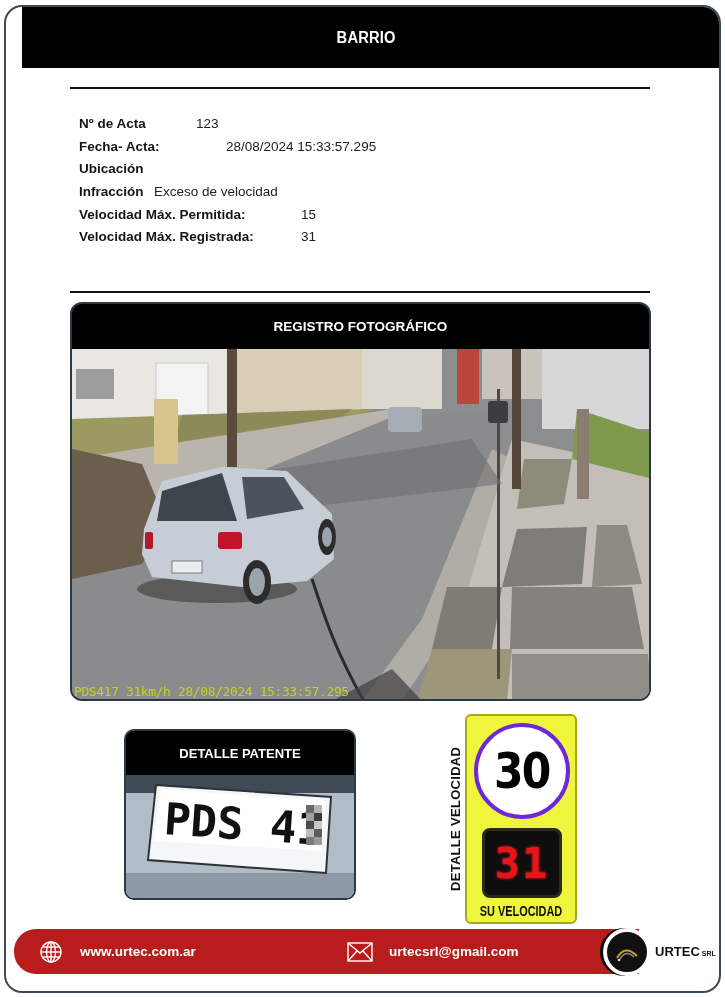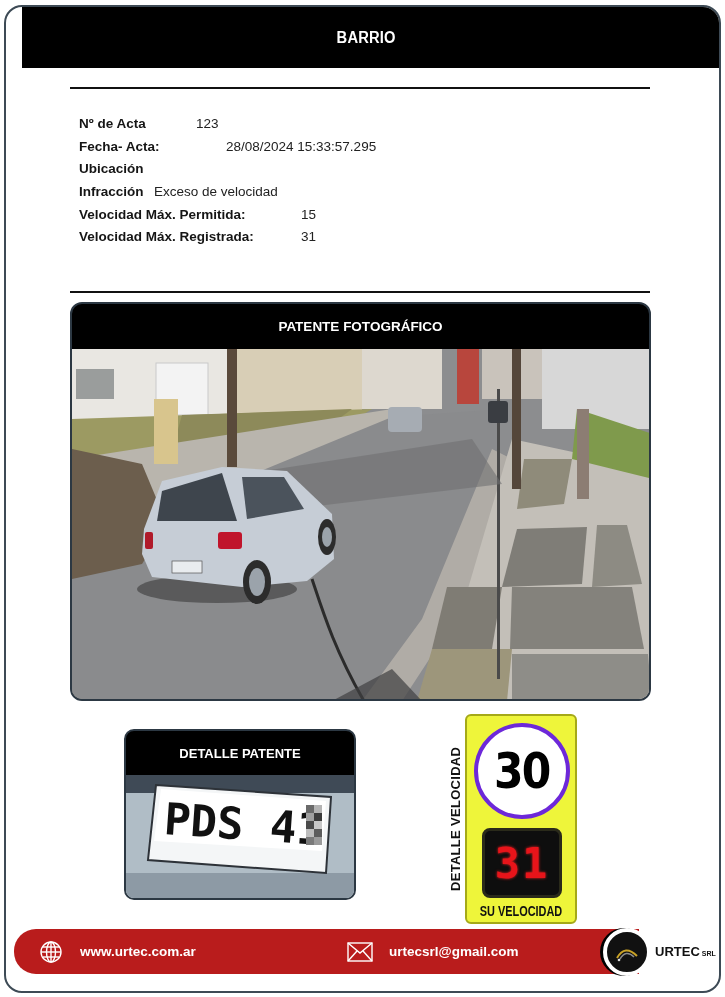--- a/index.html
+++ b/index.html
@@ -134,21 +134,21 @@
   </div>
   <div class="row">
     <span class="lbl">Velocidad Máx. Registrada:</span>
     <span class="val" style="left:222px">31</span>
   </div>
 </div>
 
 <div class="rule bottom"></div>
 
 <div class="photo-panel">
-  <div class="head">PATENTE FOTOGRÁFICO</div>
+  <div class="head">REGISTRO FOTOGRÁFICO</div>
   <div class="photo">
     <svg width="581" height="352" viewBox="0 0 581 352">
       <rect x="0" y="0" width="581" height="352" fill="#8c8d8f"></rect>
 
       <rect x="0" y="0" width="250" height="80" fill="#e9e7e2"></rect>
       <rect x="84" y="14" width="52" height="52" fill="#f3f3f3" stroke="#c9c9c9"></rect>
       <rect x="4" y="20" width="38" height="30" fill="#9a9d9c"></rect>
       <rect x="160" y="0" width="130" height="70" fill="#d8ceb6"></rect>
       <rect x="290" y="0" width="80" height="60" fill="#ddd8cf"></rect>
       <rect x="385" y="0" width="22" height="55" fill="#b8463d"></rect>
@@ -196,20 +196,21 @@
         <polygon points="170,128 212,128 232,160 175,170" fill="#4b535c"></polygon>
         <rect x="146" y="183" width="24" height="17" rx="3" fill="#c0142b"></rect>
         <rect x="73" y="183" width="8" height="17" rx="2" fill="#b01a2a"></rect>
         <rect x="100" y="212" width="30" height="12" fill="#e9ecef" stroke="#555" stroke-width="0.7"></rect>
         <ellipse cx="185" cy="233" rx="14" ry="22" fill="#2c2c2c"></ellipse>
         <ellipse cx="185" cy="233" rx="8" ry="14" fill="#9ba3ab"></ellipse>
         <ellipse cx="255" cy="188" rx="9" ry="18" fill="#2c2c2c"></ellipse>
         <ellipse cx="255" cy="188" rx="5" ry="10" fill="#9ba3ab"></ellipse>
       </g>
     </svg>
+    <span class="stamp">PDS417 31km/h 28/08/2024 15:33:57.295</span>
   </div>
 </div>
 
 <div class="plate-panel">
   <div class="head">DETALLE PATENTE</div>
   <div class="plate-img">
     <svg width="232" height="125" viewBox="0 0 232 125">
       <rect x="0" y="0" width="232" height="125" fill="#b0bdc6"></rect>
       <rect x="0" y="0" width="232" height="18" fill="#3f4a56"></rect>
       <rect x="0" y="98" width="232" height="27" fill="#8d9aa5"></rect>

